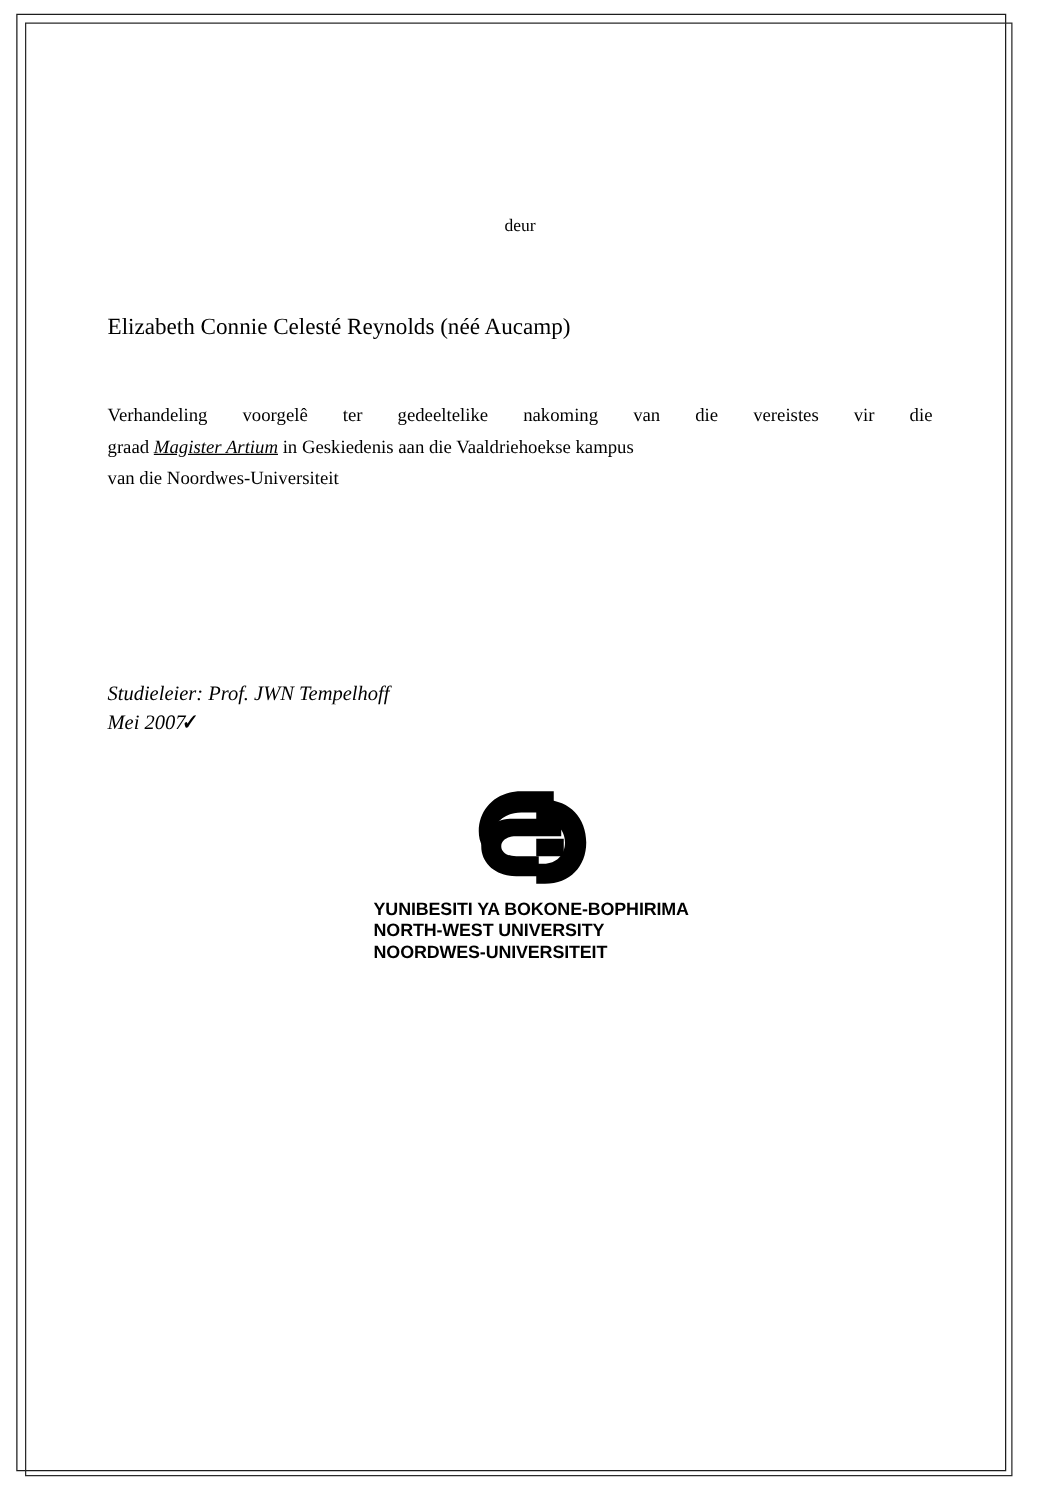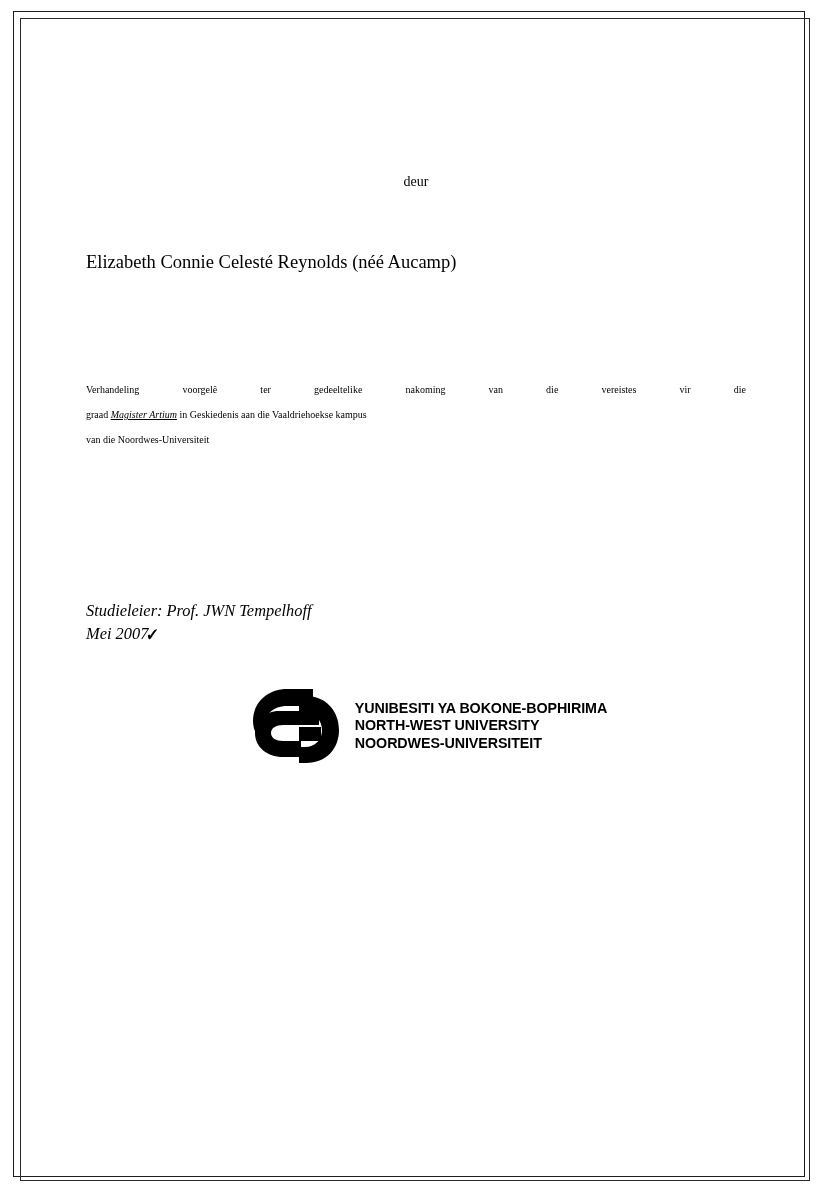--- a/index.html
+++ b/index.html
@@ -64,22 +64,22 @@
     font-size: 14px;
   }
   
   .author {
     margin-top: 62px;
     text-align: left;
     font-size: 18.5px;
   }
   
   .statement {
-    margin-top: 104px;
-    font-size: 10px;
+    margin-top: 48px;
+    font-size: 15px;
     line-height: 25px;
     text-align: justify;
   }
   .statement .l1 { display: block; text-align: justify; text-align-last: justify; }
   .statement .l2 { display: block; }
   .statement .l3 { display: block; }
   .statement em { font-style: italic; text-decoration: underline; }
   
   .supervisor-block {
     margin-top: 147px;
@@ -97,20 +97,21 @@
     transform: rotate(-12deg);
   }
   
   .logo-block {
     margin-top: 38px;
     display: flex;
     align-items: center;
     justify-content: center;
     gap: 7px;
     padding-left: 18px;
+    flex-direction: column;
   }
   .logo-mark {
     width: 105px;
     height: 86px;
     flex: 0 0 auto;
   }
   .logo-text {
     font-family: "Liberation Sans", sans-serif;
     font-size: 14.3px;
     line-height: 17.2px;

